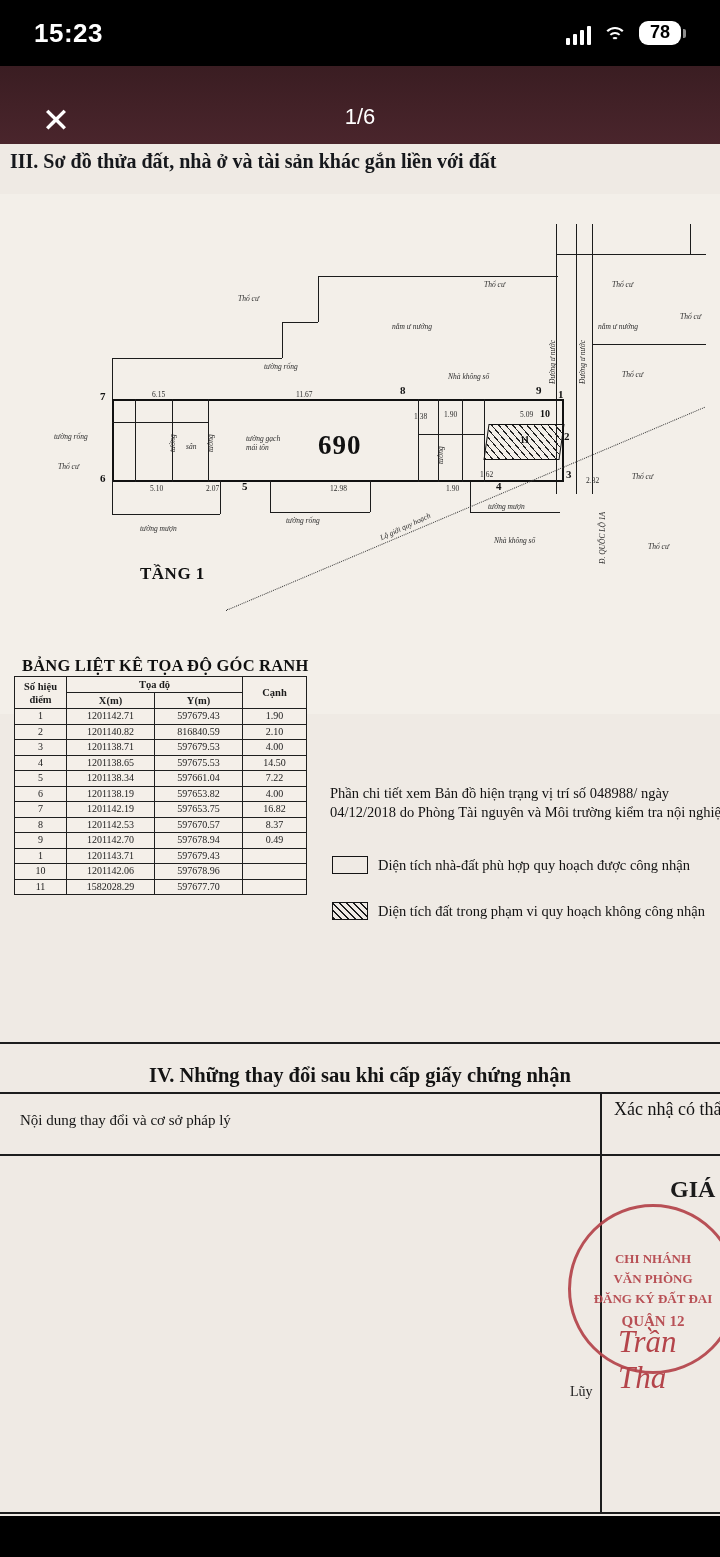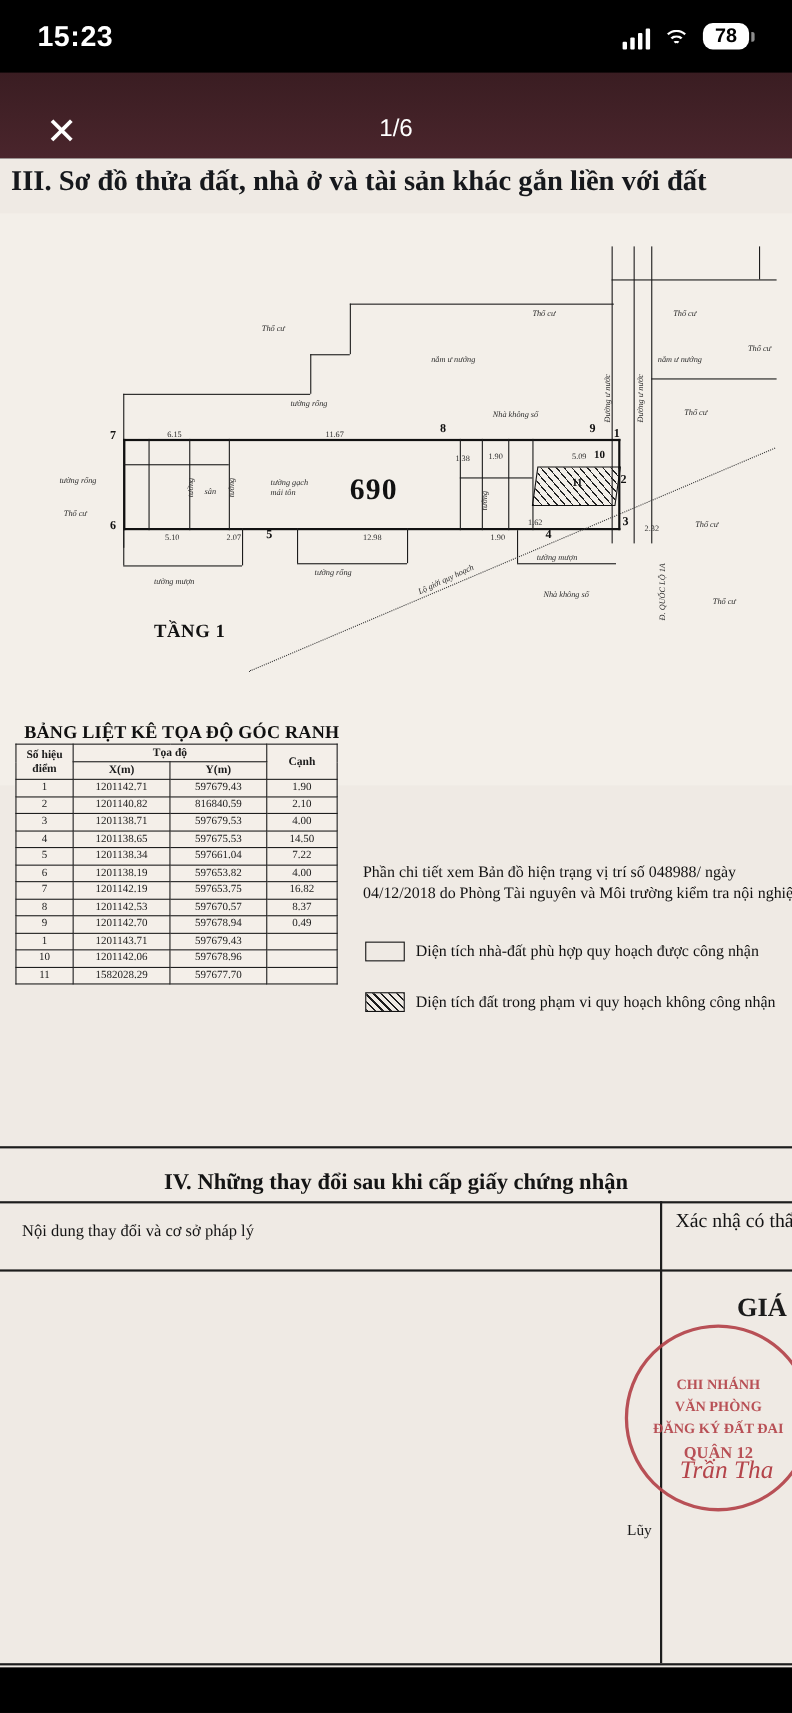--- a/index.html
+++ b/index.html
@@ -64,21 +64,21 @@
   
   .doc {
     position: absolute; top: 144px; left: 0; width: 720px; height: 1372px;
     background: #efeae4;
     overflow: hidden;
   }
   .doc-inner { position: relative; width: 720px; height: 1372px; }
 
   .section-title {
     position: absolute; left: 10px; top: 6px;
-    font-size: 26px; font-weight: 700; color: #16181c;
+    font-size: 20px; font-weight: 700; color: #16181c;
     font-family: "Liberation Serif", serif;
   }
 
   
   .drawing {
     position: absolute; left: 0; top: 50px; width: 720px; height: 520px;
     background: #f3efe9;
   }
   .ln { position: absolute; background: #1c1c1c; }
   .hl { height: 1.4px; }
@@ -176,21 +176,21 @@
   .stamp .s2 { top: 64px; }
   .stamp .s3 { top: 84px; }
   .stamp .s4 { top: 106px; font-size: 15px; }
   .sign-gia {
     position: absolute; left: 670px; top: 1032px;
     font-size: 24px; font-weight: 700; color: #1b1b1b;
     font-family: "Liberation Serif", serif;
   }
   .sign-name {
     position: absolute; left: 618px; top: 1180px;
-    font-size: 23px; color: #b4444a; font-style: italic;
+    font-size: 31px; color: #b4444a; font-style: italic;
     font-family: "Liberation Serif", serif;
   }
   .luy {
     position: absolute; left: 570px; top: 1240px;
     font-size: 14px; color: #1b1b1b; font-family: "Liberation Serif", serif;
   }
 
   .bottom-black {
     position: absolute; left: 0; top: 1516px; width: 720px; height: 41px; background: #000;
   }

